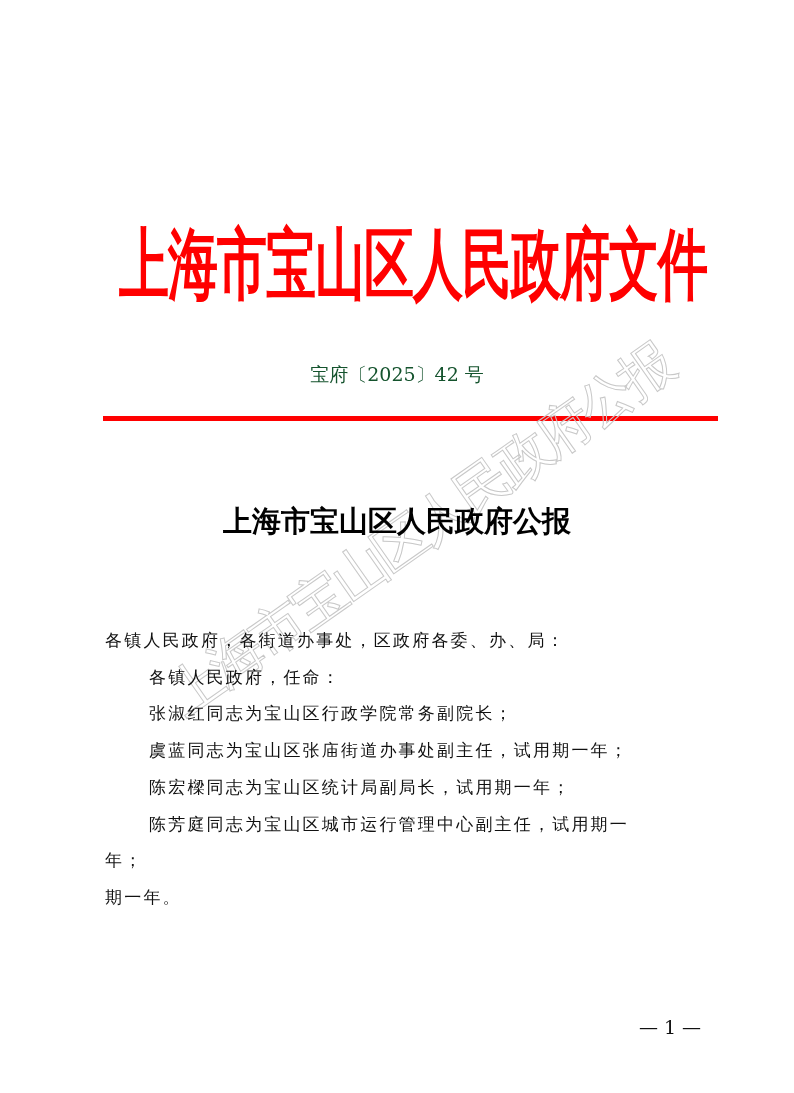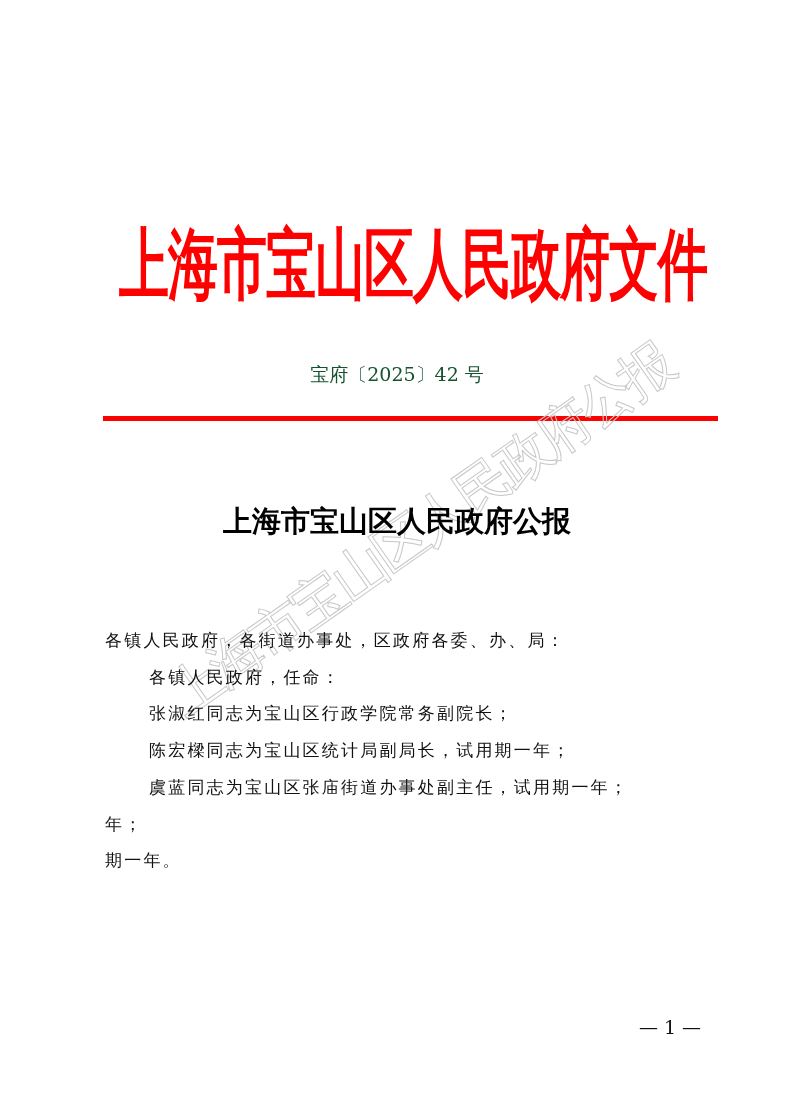--- a/index.html
+++ b/index.html
@@ -134,21 +134,22 @@
   <div class="watermark">上海市宝山区人民政府公报</div>
 
   <div class="notice-title">
     <div>上海市宝山区人民政府公报</div>
   </div>
 
   <div class="body">
     <p class="cont">各镇人民政府，各街道办事处，区政府各委、办、局：</p>
     <p class="indent">各镇人民政府，任命：</p>
     <p class="indent">张淑红同志为宝山区行政学院常务副院长；</p>
+    <p class="indent">虞蓝同志为宝山区张庙街道办事处副主任，试用期一年；</p>
     <p class="indent">陈宏樑同志为宝山区统计局副局长，试用期一年；</p>
-    <p class="indent">虞蓝同志为宝山区张庙街道办事处副主任，试用期一年；</p>
+    <p class="indent">陈芳庭同志为宝山区城市运行管理中心副主任，试用期一</p>
     <p class="cont">年；</p>
     <p class="cont">期一年。</p>
   </div>
 
   <div class="page-number">— 1 —</div>
 
 </div>
 
 </body></html>

